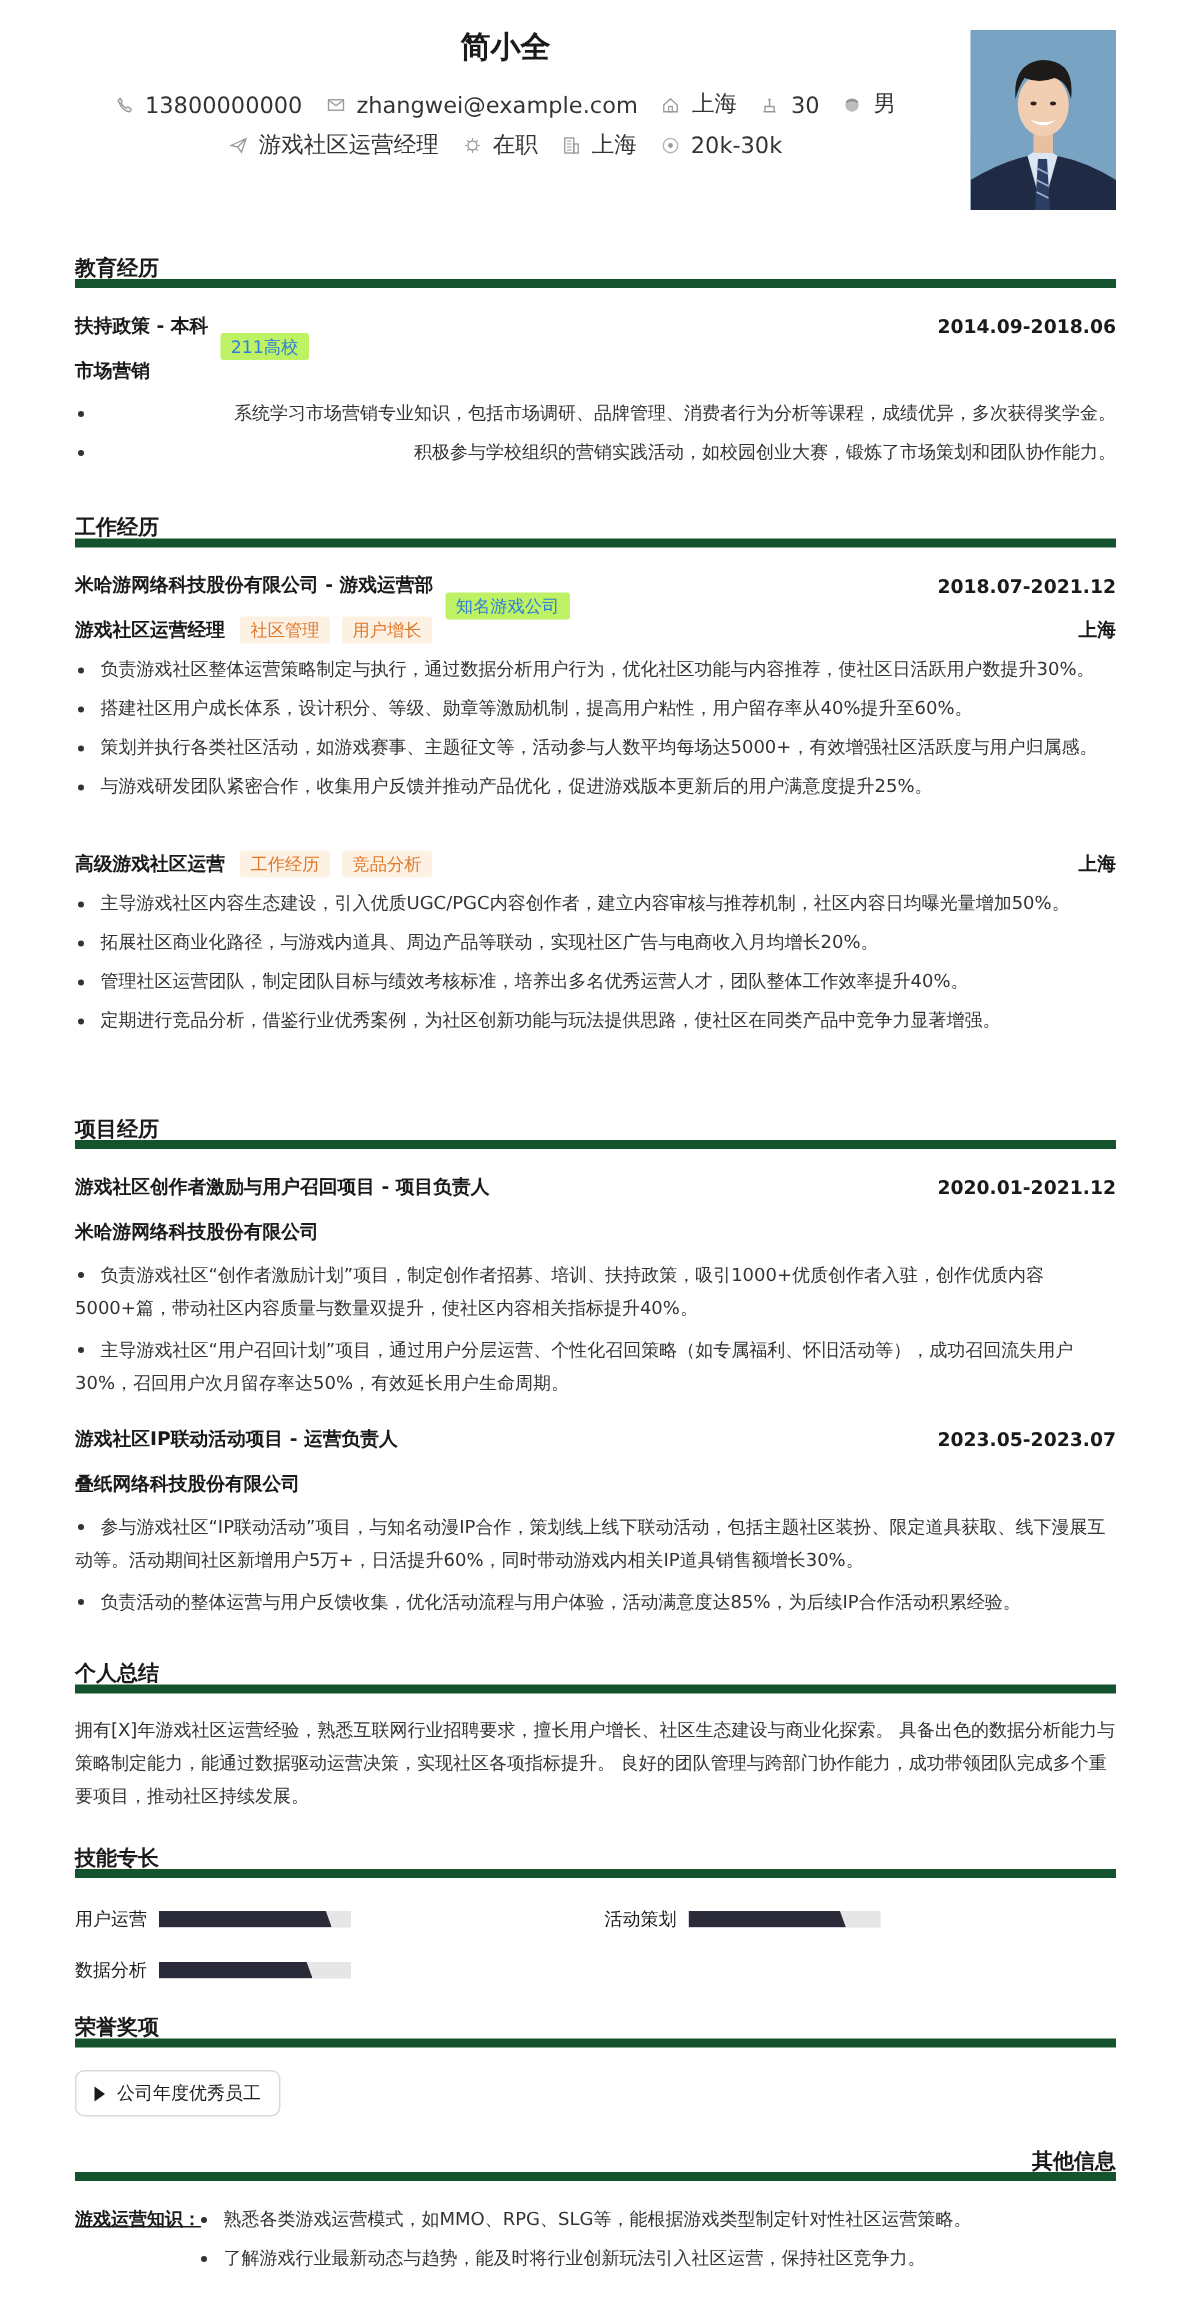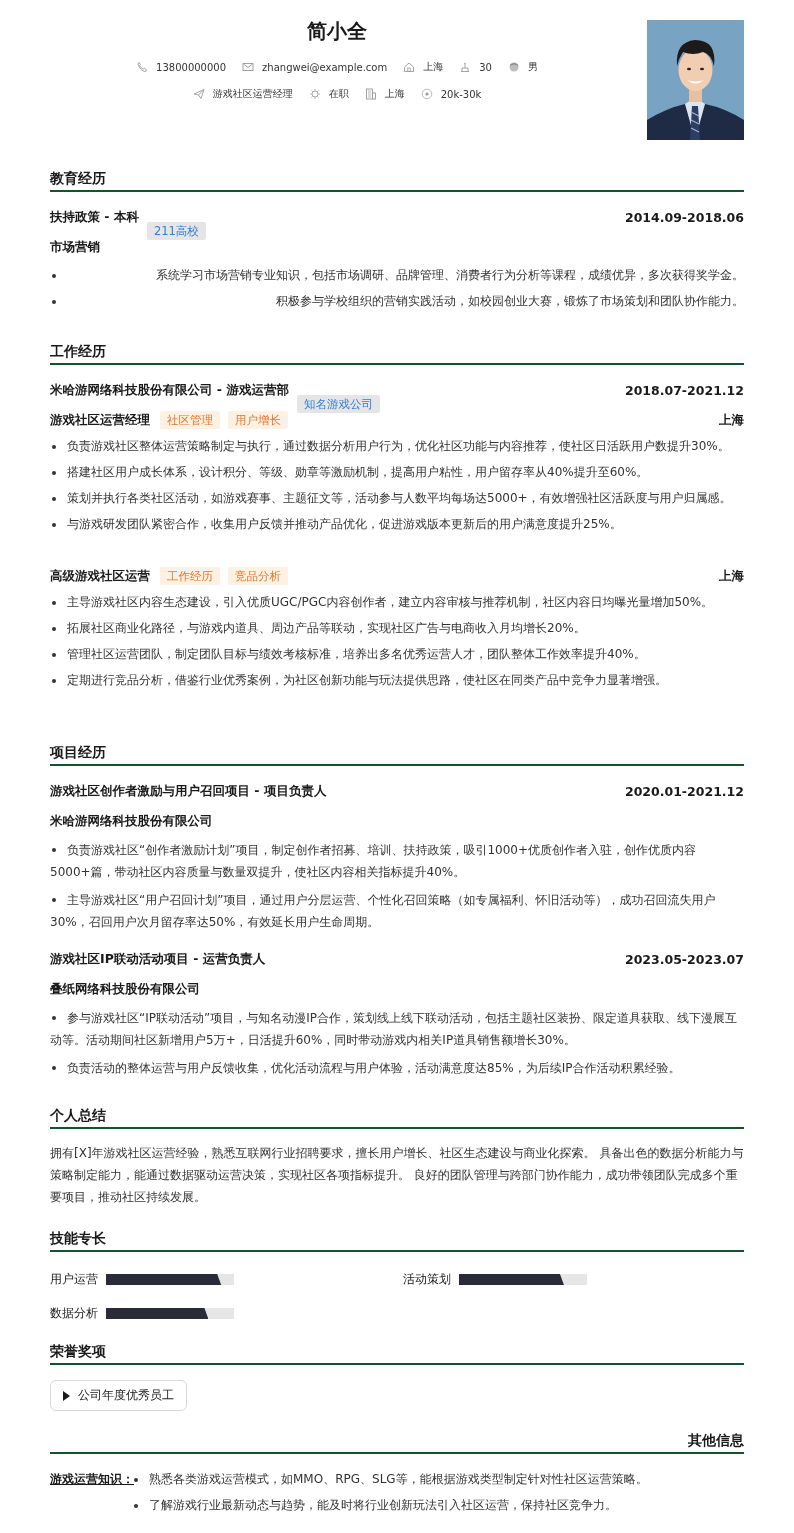--- a/index.html
+++ b/index.html
@@ -16,50 +16,50 @@
 
   
   .header { position: relative; height: 150px; }
   .name {
     position: absolute; left: 0; width: 574px; top: 18px;
     text-align: center; font-size: 20px; font-weight: bold; color: #1a1a1a;
   }
   .info-row {
     position: absolute; left: 0; width: 574px;
     display: flex; justify-content: center; align-items: center;
-    font-size: 10px; color: #333;
+    font-size: 15px; color: #333;
   }
   .info-row.r1 { top: 60px; }
   .info-row.r2 { top: 87px; }
   .info-item { display: flex; align-items: center; margin: 0 8px; white-space: nowrap; }
   .info-item .ic { width: 12px; height: 12px; margin-right: 8px; display: inline-block; }
   .info-item svg { width: 12px; height: 12px; display: block; }
 
   .photo {
     position: absolute; left: 597px; top: 20px; width: 97px; height: 120px;
     background: linear-gradient(180deg, #7ea7c4 0%, #6f9cbd 60%, #5d89a8 100%);
     overflow: hidden;
   }
 
   
   .section-title {
     position: absolute; left: 0; width: 694px;
     font-size: 14px; font-weight: bold; color: #1a1a1a;
-    border-bottom: 2px solid #14532d; padding-bottom: 4px; height: 22px;
+    border-bottom: 6px solid #14532d; padding-bottom: 4px; height: 22px;
   }
   .abs { position: absolute; left: 0; width: 694px; }
   .row { display: flex; align-items: center; justify-content: space-between; height: 20px; }
   .row .left { display: flex; align-items: center; }
   .bold { font-size: 12.5px; font-weight: bold; color: #1a1a1a; }
   .date { font-size: 12.5px; font-weight: bold; color: #1a1a1a; }
   .tag {
     display: inline-block; font-size: 11.5px; padding: 1px 7px; margin-left: 8px;
     border-radius: 2px; line-height: 16px;
   }
-  .tag.blue { background: #e5e5e5; color: #2f7ed8; margin-top: 28px; }
+  .tag.blue { background: #bef264; color: #2f7ed8; margin-top: 28px; }
   .tag.orange { background: #fdf1e4; color: #e0782a; margin-left: 8px; }
   .bullet {
     position: relative; font-size: 12px; color: #333; padding-left: 17px; line-height: 20px;
   }
   .bullet::before {
     content: ""; position: absolute; left: 2px; top: 9px; width: 4px; height: 4px;
     border-radius: 50%; background: #333;
   }
   .bullet.wrap2 { padding-left: 0; text-indent: 17px; }
   .bullet.wrap2::before { left: 2px; }

